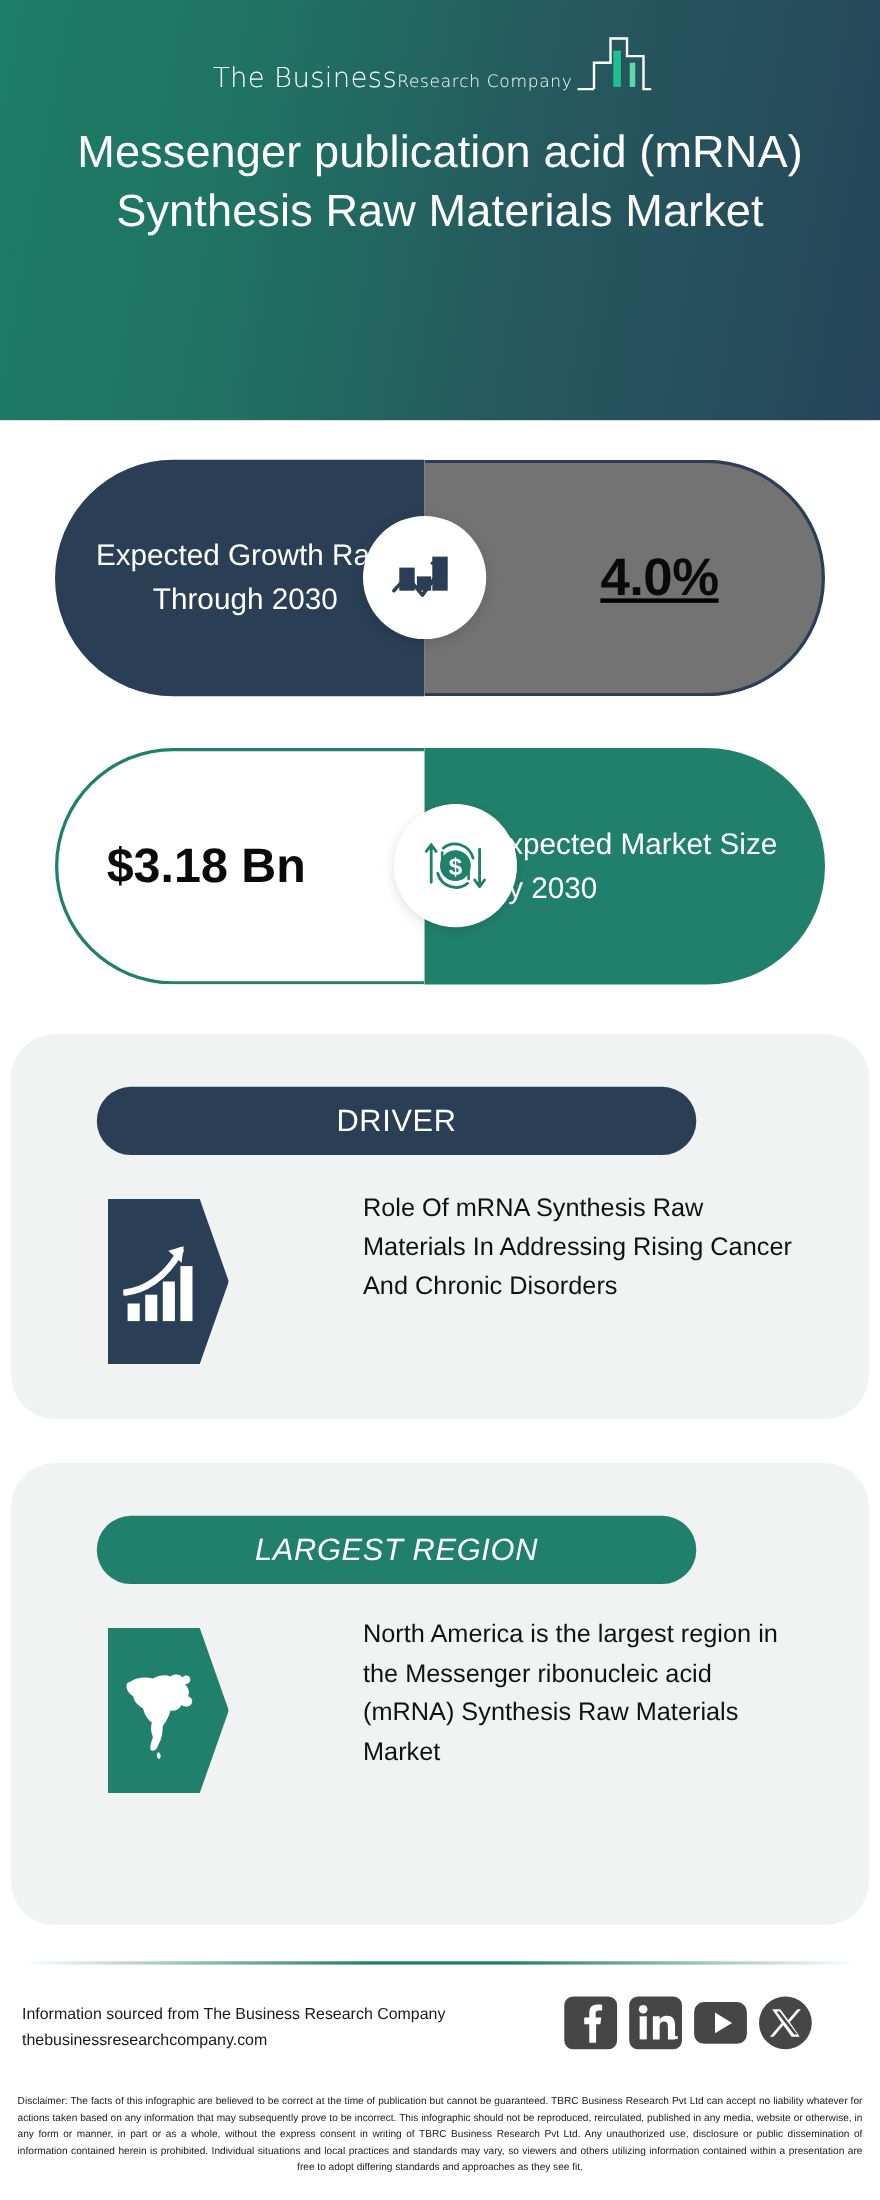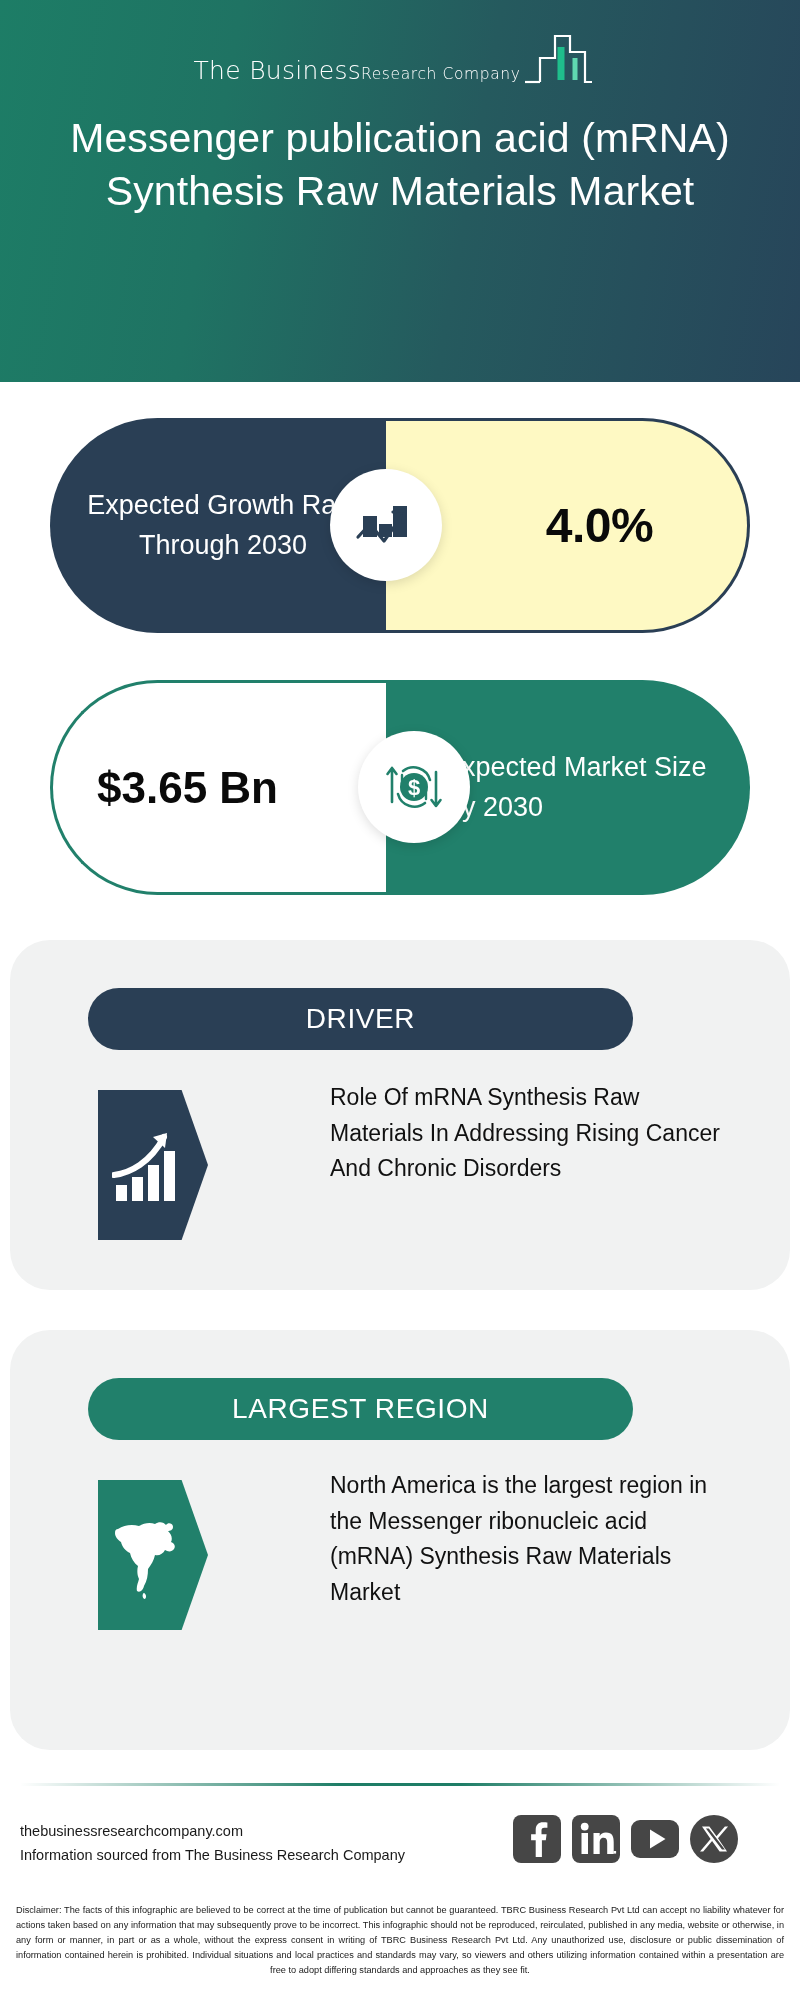--- a/index.html
+++ b/index.html
@@ -88,25 +88,25 @@
     color: #ffffff;
     font-size: 27px;
     line-height: 1.45;
     text-align: center;
     padding-right: 22px;
     padding-left: 32px;
   }
   .stat1-right {
     position: absolute; left: 336px; top: 0;
     width: 364px; height: 215px;
-    background: #fef9c3;
+    background: #737373;
     border: 3px solid #2a3f55;
     border-left: none;
     border-radius: 0 108px 108px 0;
-    display: flex; align-items: center; justify-content: center;
+    display: flex; align-items: center; justify-content: center; text-decoration: underline;
   }
   .stat1-right .val {
     color: #0a0a0a;
     font-size: 48px;
     font-weight: 700;
     letter-spacing: -0.5px;
     padding-left: 66px;
   }
   .icon-bubble {
     position: absolute;
@@ -174,21 +174,21 @@
   .pill {
     position: absolute;
     left: 78px;
     top: 48px;
     width: 545px;
     height: 62px;
     border-radius: 31px;
     display: flex; align-items: center; justify-content: center;
   }
   .pill-driver { background: #2a3f55; }
-  .pill-region { background: #21806b; }
+  .pill-region { background: #21806b; font-style: italic; }
   .pill .txt {
     color: #ffffff;
     font-size: 28px;
     letter-spacing: 0.6px;
     font-weight: 400;
   }
 
   .hexbox {
     position: absolute;
     left: 88px;
@@ -287,21 +287,21 @@
         <rect x="24" y="28" width="13" height="13" fill="#2a3f55"></rect>
         <rect x="38" y="10" width="14" height="31" fill="#2a3f55"></rect>
         <path d="M3 41 L15 28 L29 45 L47 20" fill="none" stroke="#2a3f55" stroke-width="3.2" stroke-linecap="round" stroke-linejoin="round"></path>
         <path d="M38 16 L50 14 L48 26" fill="none" stroke="#2a3f55" stroke-width="3.2" stroke-linecap="round" stroke-linejoin="round"></path>
       </svg>
     </div>
   </div>
 
   <div class="stat2">
     <div class="stat2-left">
-      <div class="val">$3.65 Bn</div>
+      <div class="val">$3.18 Bn</div>
     </div>
     <div class="stat2-right">
       <div class="lbl">Expected Market Size By 2030</div>
     </div>
     <div class="icon-bubble stat2-bubble">
       <svg width="66" height="66" viewBox="0 0 66 66">
         <circle cx="33" cy="33" r="14" fill="#21806b"></circle>
         <text x="33" y="41" text-anchor="middle" font-family="Liberation Sans, sans-serif" font-size="22" font-weight="700" fill="#ffffff">$</text>
         <path d="M17 40 A17 17 0 0 0 44 49" fill="none" stroke="#21806b" stroke-width="2.6" stroke-linecap="round"></path>
         <path d="M49 26 A17 17 0 0 0 22 17" fill="none" stroke="#21806b" stroke-width="2.6" stroke-linecap="round"></path>
@@ -344,22 +344,22 @@
           M52 22 C55 23 57 25 56 28 C53 29 50 27 50 24 C50 22 51 22 52 22 Z
           M34 84 C36 85 37 88 35 90 C33 90 32 87 33 85 C33 84 34 84 34 84 Z"></path>
       </svg>
     </div>
     <div class="body-text body-region">North America is the largest region in the Messenger ribonucleic acid (mRNA) Synthesis Raw Materials Market</div>
   </div>
 
   <div class="divider"></div>
 
   <div class="src-text">
+    <div>Information sourced from The Business Research Company</div>
     <div>thebusinessresearchcompany.com</div>
-    <div>Information sourced from The Business Research Company</div>
   </div>
 
   <div class="socials">
     <svg class="social" viewBox="0 0 50 50">
       <rect x="1" y="1" width="48" height="48" rx="8" fill="#464646"></rect>
       <path fill="#ffffff" d="M29.5 26.2h4.3l.8-6h-5.1v-3.6c0-1.7.5-2.9 2.9-2.9h3v-5.3c-.5-.1-2.3-.2-4.4-.2-4.4 0-7.3 2.6-7.3 7.5v4.5h-4.6v6h4.6V43h6.2V26.2z"></path>
     </svg>
     <svg class="social" viewBox="0 0 50 50">
       <rect x="1" y="1" width="48" height="48" rx="8" fill="#464646"></rect>
       <rect x="10.5" y="19" width="6.5" height="21" fill="#ffffff"></rect>

